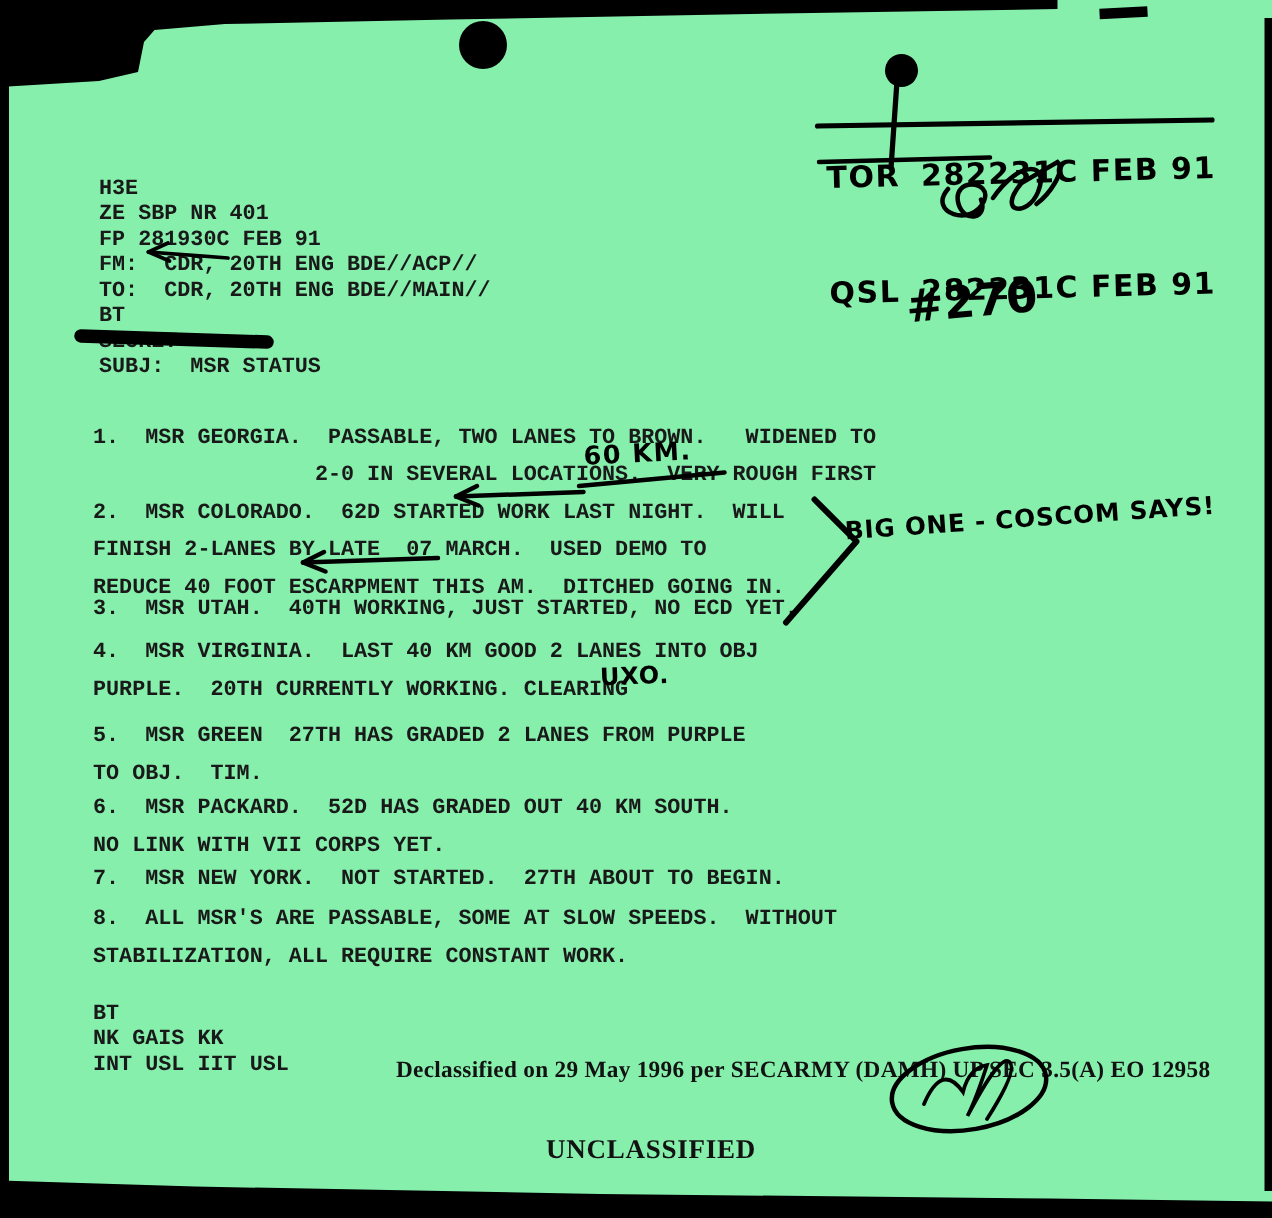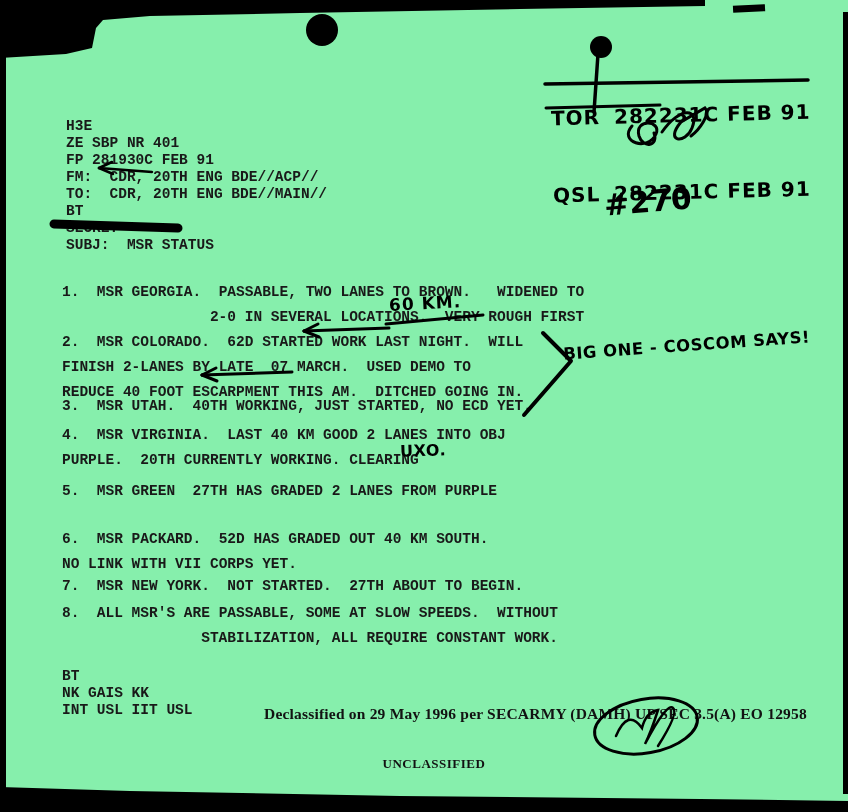--- a/index.html
+++ b/index.html
@@ -37,21 +37,21 @@
   .tor-value{display:inline-block;}
 
   
   .stamp{
     position:absolute;
     color:#121212;
     font-family:"Liberation Serif","DejaVu Serif",serif;
     font-weight:700;
   }
   #declass-stamp{left:264px;top:705px;font-size:15.5px;letter-spacing:.2px;}
-  #unclassified-stamp{left:319px;top:756px;width:230px;text-align:center;font-size:13px;letter-spacing:.5px;}
+  #unclassified-stamp{left:319px;top:756px;width:230px;text-align:center;font-size:18px;letter-spacing:.5px;}
 
   svg.overlay{
     position:absolute;left:0;top:0;
     pointer-events:none;
   }
 </style>
 </head>
 <body>
 
 <div id="page">
@@ -82,32 +82,33 @@
     <div class="tline">3.  MSR UTAH.  40TH WORKING, JUST STARTED, NO ECD YET.</div>
   </div>
 
   <div class="typed para" style="left:62px;top:401px;margin-top:22px;">
     <div class="tline">4.  MSR VIRGINIA.  LAST 40 KM GOOD 2 LANES INTO OBJ</div>
     <div class="tline">PURPLE.  20TH CURRENTLY WORKING. CLEARING</div>
   </div>
 
   <div class="typed para" style="left:62px;top:479px;">
     <div class="tline">5.  MSR GREEN  27TH HAS GRADED 2 LANES FROM PURPLE</div>
+    <div class="tline">TO OBJ.  TIM.</div>
   </div>
 
   <div class="typed para" style="left:62px;top:527px;">
     <div class="tline">6.  MSR PACKARD.  52D HAS GRADED OUT 40 KM SOUTH.</div>
     <div class="tline">NO LINK WITH VII CORPS YET.</div>
   </div>
 
   <div class="typed para" style="left:62px;top:574px;">
     <div class="tline">7.  MSR NEW YORK.  NOT STARTED.  27TH ABOUT TO BEGIN.</div>
   </div>
 
-  <div class="typed para" style="left:62px;top:601px;text-align:right;">
+  <div class="typed para" style="left:62px;top:601px;">
     <div class="tline">8.  ALL MSR'S ARE PASSABLE, SOME AT SLOW SPEEDS.  WITHOUT</div>
     <div class="tline">STABILIZATION, ALL REQUIRE CONSTANT WORK.</div>
   </div>
 
 
   <div class="typed ftr" style="left:62px;top:668px;">
     <div class="tline">BT</div>
     <div class="tline">NK GAIS KK</div>
     <div class="tline">INT USL IIT USL</div>
   </div>

